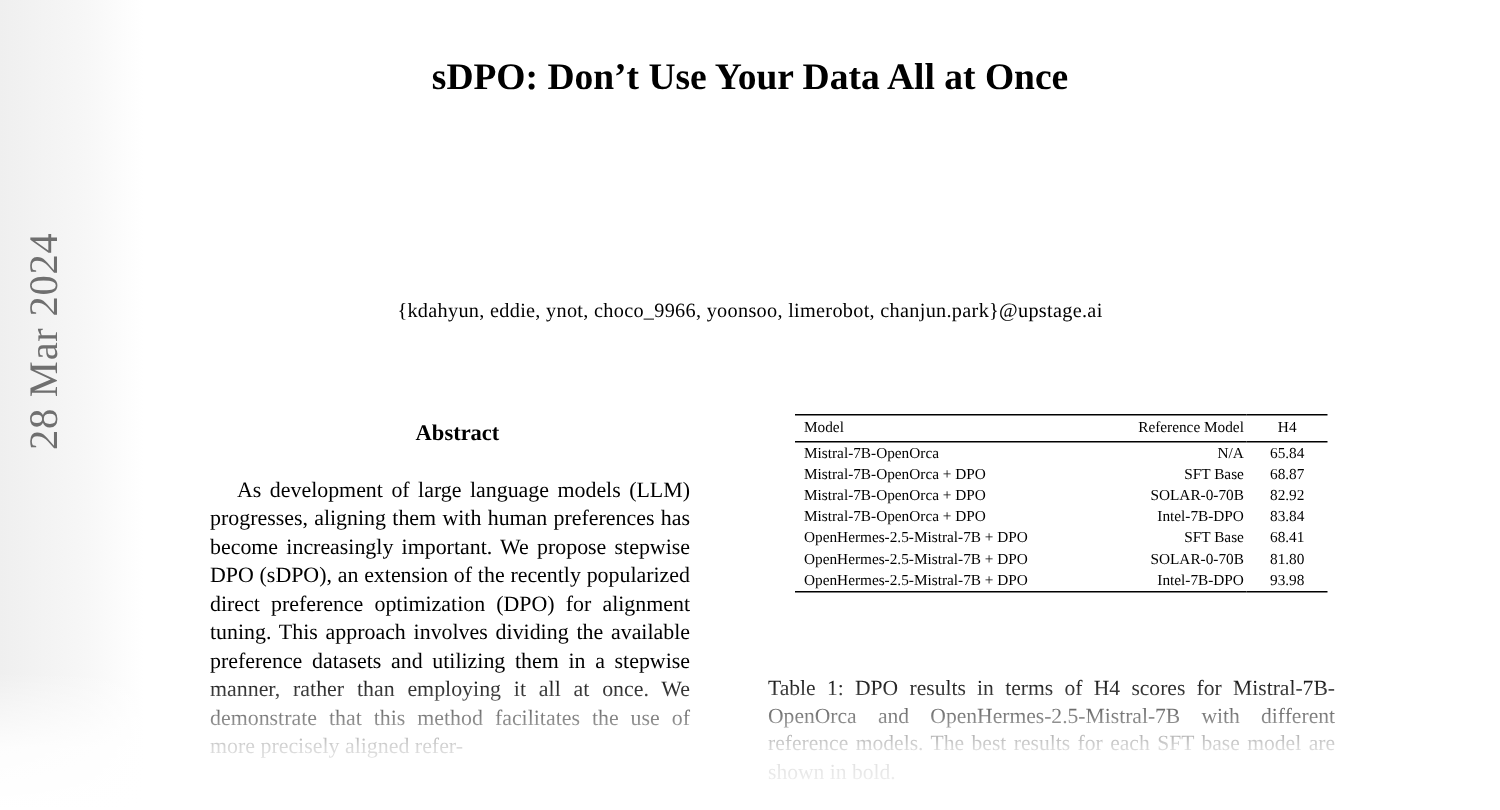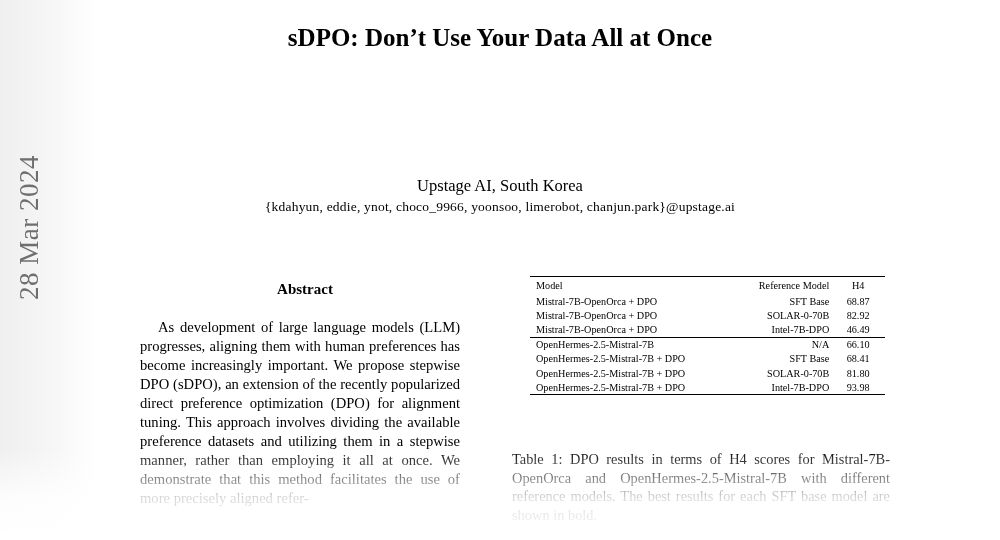--- a/index.html
+++ b/index.html
@@ -33,21 +33,21 @@
     transform-origin: left top;
     font-family: "Liberation Serif", serif;
     font-size: 27px;
     letter-spacing: 0.5px;
     color: #6f6f6f;
     white-space: nowrap;
   }
   .title {
     position: absolute;
     left: 120px;
-    top: 24px;
+    top: 38px;
     width: 760px;
     text-align: center;
     font-size: 25px;
     font-weight: bold;
     font-family: "Liberation Serif", serif;
   }
   .authors {
     position: absolute;
     left: 90px;
     top: 100px;
@@ -167,59 +167,58 @@
 
 <div class="page">
 
   <div class="gutter"></div>
 
   <div class="side-stamp">28 Mar 2024</div>
 
   <div class="title">sDPO: Don’t Use Your Data All at Once</div>
 
 
-  <div class="affiliation">Upstage AI, South Korea</div>
 
   <div class="email">{kdahyun, eddie, ynot, choco_9966, yoonsoo, limerobot, chanjun.park}@upstage.ai</div>
 
   <div class="abstract-head">Abstract</div>
 
   <div class="abstract-body"><span class="indent"></span><span>As development of large language models (LLM) progresses, aligning them with human preferences has become increasingly important. We propose stepwise DPO (sDPO), an extension of the recently popularized direct preference optimization (DPO) for alignment tuning. This approach involves dividing the available preference datasets and utilizing them in a stepwise manner, rather than employing it all at once. We demonstrate that this method facilitates the use of more precisely aligned refer-</span></div>
 
   <div class="table-wrap">
     <table class="results">
       <thead>
         <tr class="rule-top">
           <th class="col-model">Model</th>
           <th class="col-ref">Reference Model</th>
           <th class="col-h4">H4</th>
         </tr>
       </thead>
       <tbody>
+        <tr class="rule-mid">
+          <td class="col-model">Mistral-7B-OpenOrca</td>
+          <td class="col-ref">N/A</td>
+          <td class="col-h4">65.84</td>
+        </tr>
         <tr>
           <td class="col-model">Mistral-7B-OpenOrca + DPO</td>
           <td class="col-ref">SFT Base</td>
           <td class="col-h4">68.87</td>
         </tr>
         <tr>
           <td class="col-model">Mistral-7B-OpenOrca + DPO</td>
           <td class="col-ref">SOLAR-0-70B</td>
           <td class="col-h4">82.92</td>
         </tr>
         <tr>
           <td class="col-model">Mistral-7B-OpenOrca + DPO</td>
           <td class="col-ref">Intel-7B-DPO</td>
-          <td class="col-h4 bold">46.49</td>
-        </tr>
-
-        <tr class="group-sep">
-          <td class="col-model">OpenHermes-2.5-Mistral-7B</td>
-          <td class="col-ref">N/A</td>
-          <td class="col-h4">66.10</td>
-        </tr>
+          <td class="col-h4 bold">83.84</td>
+        </tr>
+
         <tr>
           <td class="col-model">OpenHermes-2.5-Mistral-7B + DPO</td>
           <td class="col-ref">SFT Base</td>
           <td class="col-h4">68.41</td>
         </tr>
         <tr>
           <td class="col-model">OpenHermes-2.5-Mistral-7B + DPO</td>
           <td class="col-ref">SOLAR-0-70B</td>
           <td class="col-h4">81.80</td>
         </tr>

